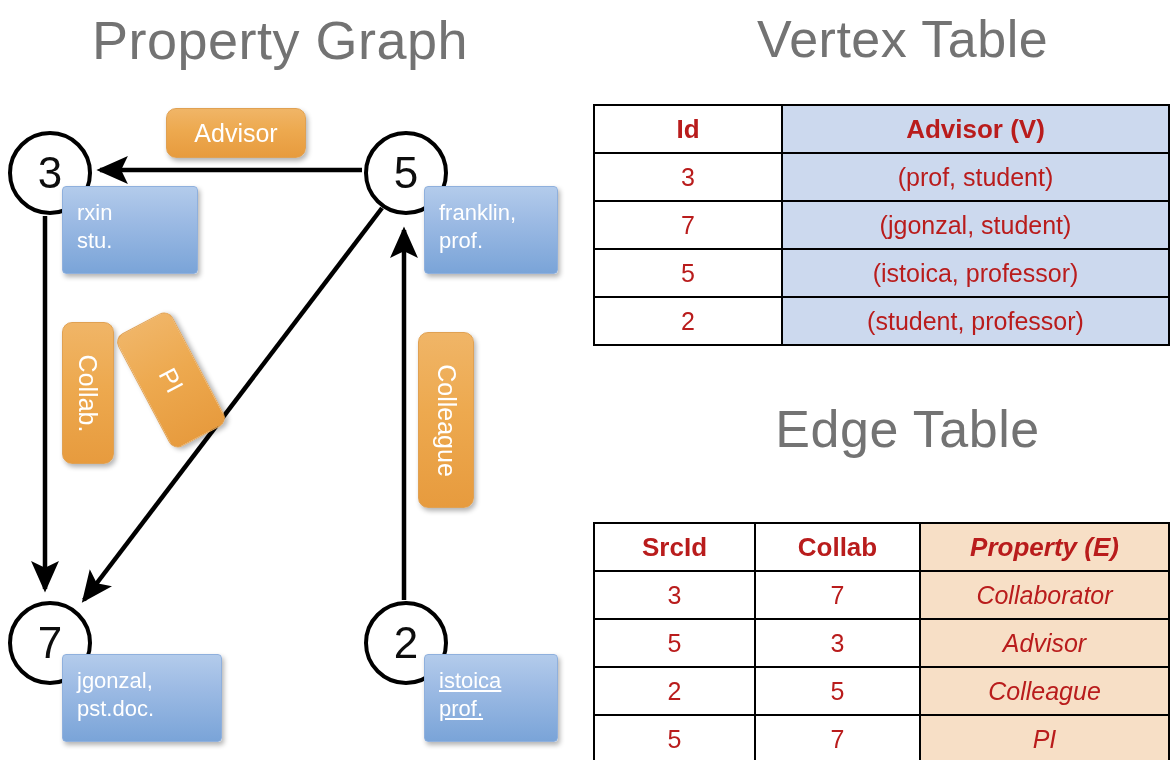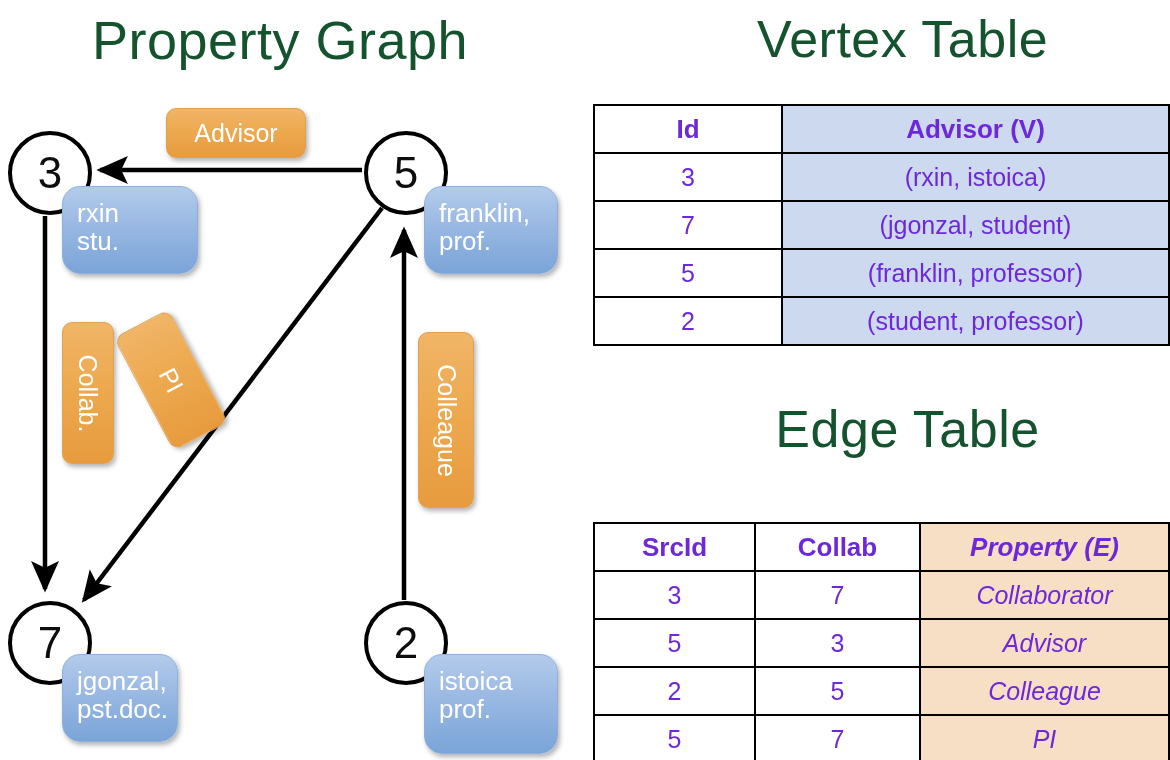--- a/index.html
+++ b/index.html
@@ -14,21 +14,21 @@
     overflow: hidden;
     font-family: "Liberation Sans", sans-serif;
     color: #000000;
   }
 
   
   .title {
     position: absolute;
     font-family: "Liberation Sans", sans-serif;
     font-weight: 300;
-    color: #14532d;
+    color: #737373;
     letter-spacing: 0.5px;
     white-space: nowrap;
     text-align: center;
   }
   #title-property-graph {
     left: 0px; top: 8px; width: 560px;
     font-size: 54px; line-height: 64px;
   }
   #title-vertex-table {
     left: 610px; top: 8px; width: 585px;
@@ -68,37 +68,37 @@
     z-index: 5;
   }
   #node-3 { left: 8px;   top: 131px; }
   #node-5 { left: 364px; top: 131px; }
   #node-7 { left: 8px;   top: 601px; }
   #node-2 { left: 364px; top: 601px; }
 
   
   .prop-box {
     position: absolute;
-    border-radius: 18px;
+    border-radius: 4px;
     background: linear-gradient(to bottom, #b3cbeb 0%, #9dbbe4 38%, #7aa4d8 100%);
     border: 1px solid #8fb0dd;
     box-shadow: 2px 3px 5px rgba(0,0,0,0.30);
     color: #ffffff;
-    font-size: 26px;
+    font-size: 22px;
     font-weight: 300;
     line-height: 28px;
     padding: 12px 0 12px 14px;
     box-sizing: border-box;
     z-index: 6;
     font-family: "Liberation Sans", sans-serif;
   }
   #prop-rxin      { left: 62px;  top: 186px; width: 136px; height: 88px; }
   #prop-franklin  { left: 424px; top: 186px; width: 134px; height: 88px; padding-left: 14px; }
-  #prop-jgonzal   { left: 62px;  top: 654px; width: 116px; height: 88px; }
-  #prop-istoica   { left: 424px; top: 654px; width: 134px; height: 100px; }
+  #prop-jgonzal   { left: 62px;  top: 654px; width: 160px; height: 88px; }
+  #prop-istoica   { left: 424px; top: 654px; width: 134px; height: 88px; text-decoration: underline; }
 
   
   .edge-label {
     position: absolute;
     border-radius: 10px;
     background: linear-gradient(to bottom, #f0b567 0%, #eda94f 45%, #e79b3e 100%);
     border: 1px solid #e0a153;
     box-shadow: 2px 3px 5px rgba(0,0,0,0.30);
     color: #ffffff;
     font-size: 25px;
@@ -146,21 +146,21 @@
   #edge-table   { left: 593px; top: 474px; width: 575px; margin-top: 48px; }
 
   .data-table td, .data-table th {
     border: 2px solid #000000;
     text-align: center;
     font-weight: 300;
     font-size: 25px;
     height: 46px;
     padding: 0 11px;
     background: #ffffff;
-    color: #6d28d9;
+    color: #b91c1c;
     overflow: hidden;
     white-space: nowrap;
   }
   .data-table th {
     font-weight: bold;
     font-size: 26px;
   }
   .cell-blue { background: #ccd9ee !important; }
   .cell-orange { background: #f7dfc6 !important; font-style: italic; }
 
@@ -246,29 +246,29 @@
     </colgroup>
   <thead>
     <tr>
       <th>Id</th>
       <th class="cell-blue">Advisor (V)</th>
     </tr>
   </thead>
   <tbody>
     <tr>
       <td>3</td>
-      <td class="cell-blue">(rxin, istoica)</td>
+      <td class="cell-blue">(prof, student)</td>
     </tr>
     <tr>
       <td>7</td>
       <td class="cell-blue">(jgonzal, student)</td>
     </tr>
     <tr>
       <td>5</td>
-      <td class="cell-blue">(franklin, professor)</td>
+      <td class="cell-blue">(istoica, professor)</td>
     </tr>
     <tr>
       <td>2</td>
       <td class="cell-blue">(student, professor)</td>
     </tr>
   </tbody>
 </table>
 
 <table class="data-table" id="edge-table">
   <colgroup>

